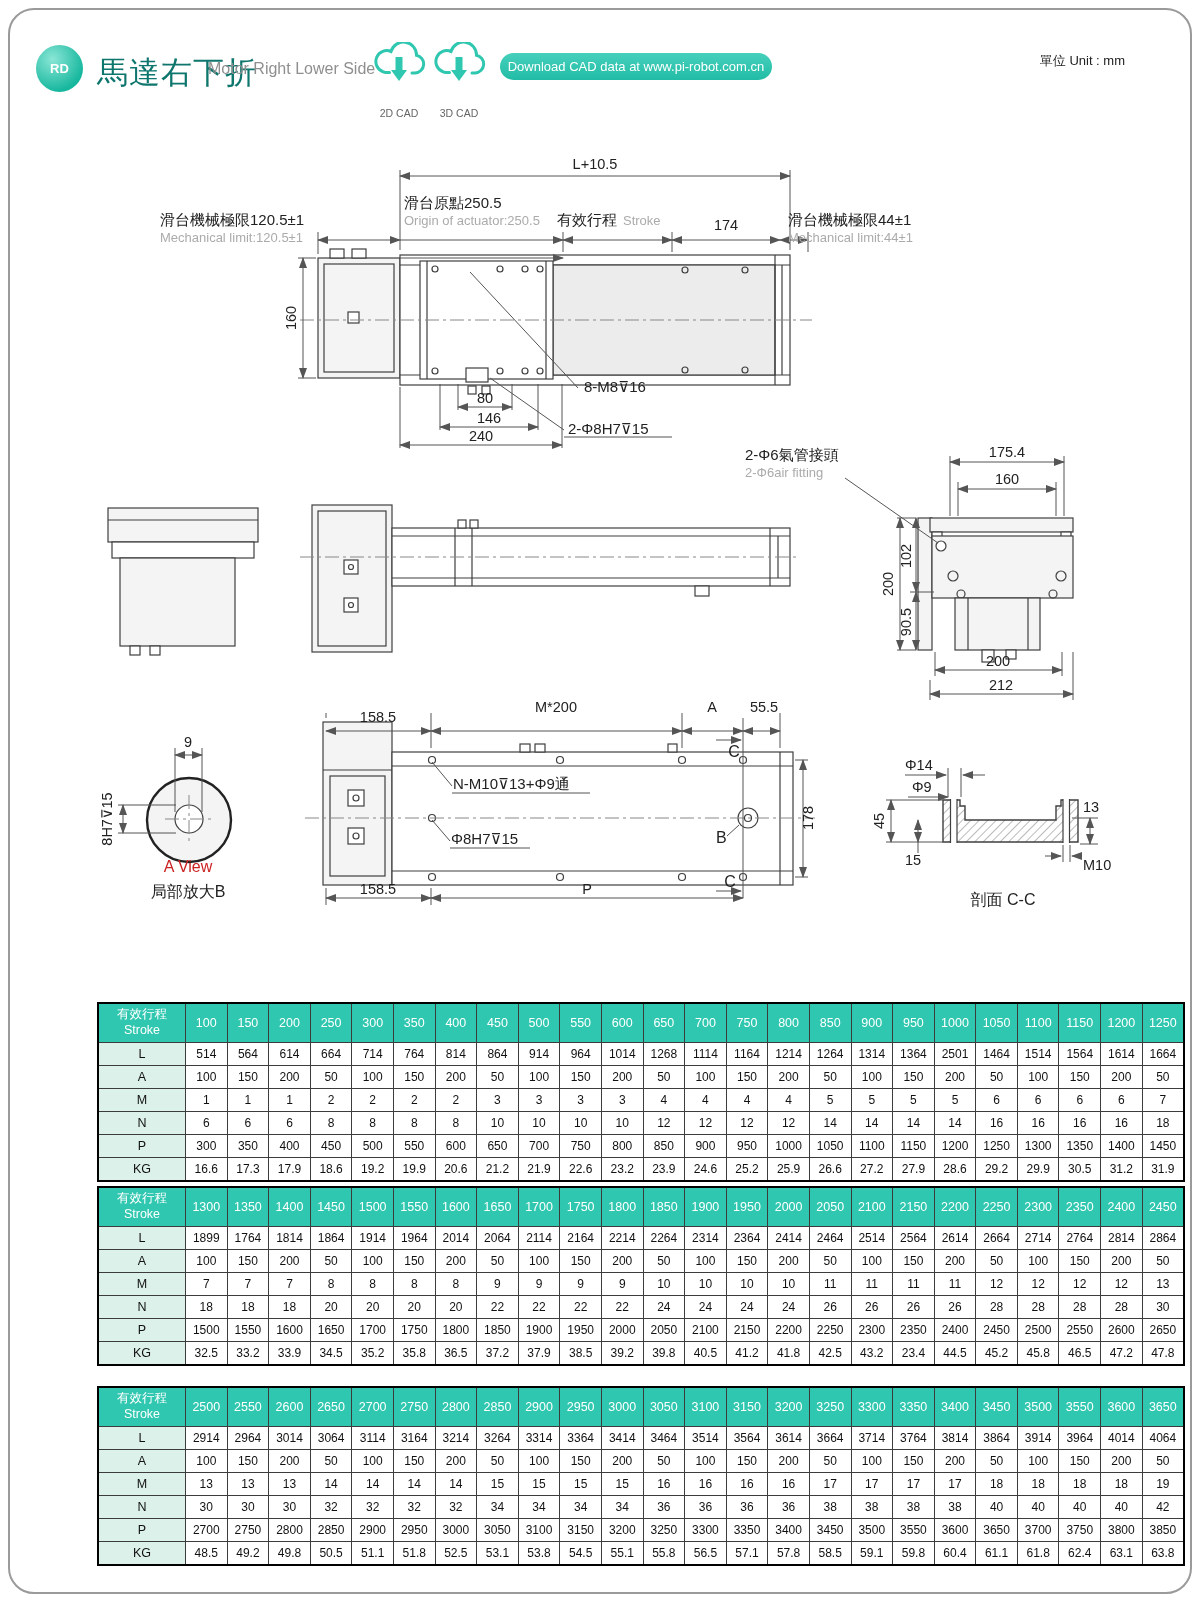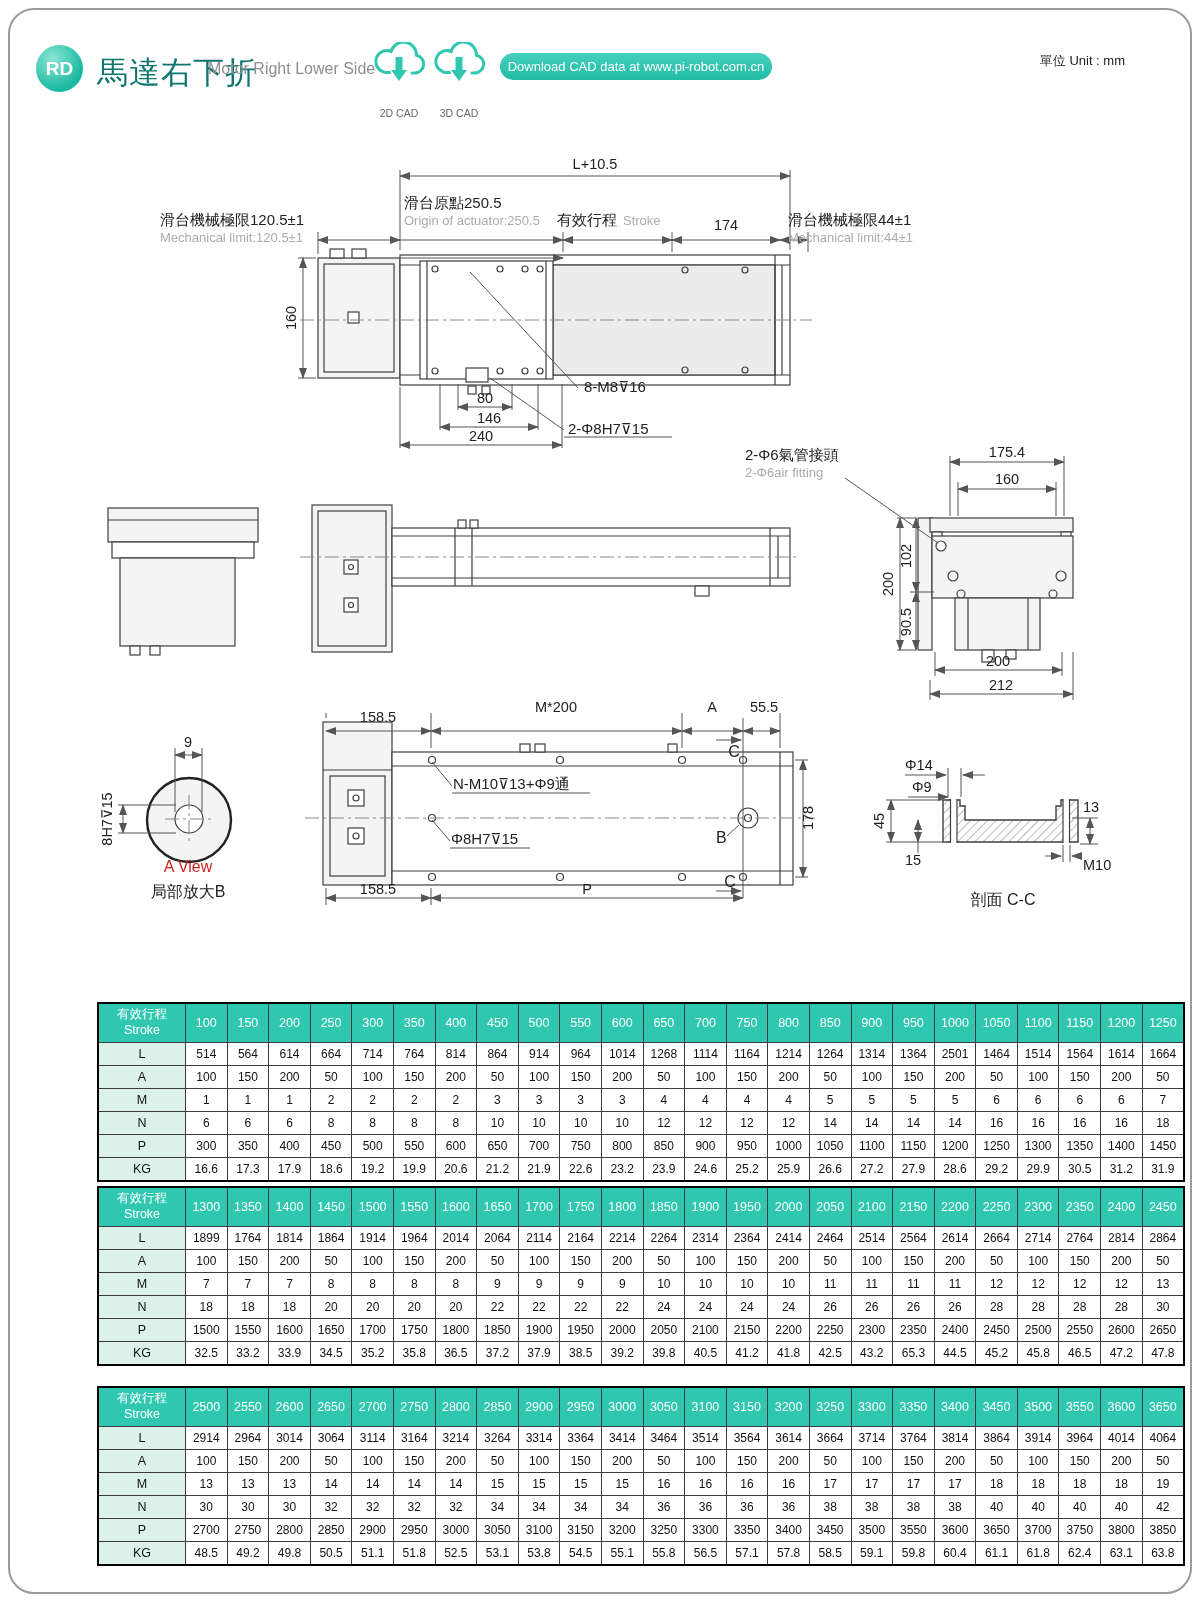--- a/index.html
+++ b/index.html
@@ -1,21 +1,21 @@
 <!DOCTYPE html>
 <html><head>
 <meta charset="utf-8">
 <style>
   html,body{margin:0;padding:0;background:#e8e8e8;}
   .page{position:relative;width:1200px;height:1605px;background:#fff;font-family:"Liberation Sans",sans-serif;overflow:hidden;}
   .frame{position:absolute;left:8px;top:8px;width:1180px;height:1582px;border:2px solid #9a9a9a;border-radius:26px;pointer-events:none;}
   
   .badge{position:absolute;left:36px;top:45px;width:47px;height:47px;border-radius:50%;
          background:radial-gradient(circle at 35% 30%,#8ae6d6,#17b79e 72%);
-         color:#fff;font-weight:bold;font-size:19px;text-align:center;line-height:47px;}
+         color:#fff;font-weight:bold;font-size:13px;text-align:center;line-height:47px;}
   .t-zh{position:absolute;left:97px;top:52px;font-size:31px;color:#0f766e;letter-spacing:1px;}
   .t-en{position:absolute;left:208px;top:60px;font-size:16px;color:#8f8f8f;}
   .cad{position:absolute;top:42px;width:58px;text-align:center;}
   .cad2d{left:370px;} .cad3d{left:430px;}
   .cad-label{display:block;margin-top:17px;font-size:10.5px;color:#666;}
   .pill{position:absolute;left:500px;top:53px;width:272px;height:27px;border-radius:14px;
         background:linear-gradient(180deg,#46d0bc,#21bca5);color:#fff;font-size:13px;
         text-align:center;line-height:27px;}
   .unit{position:absolute;right:75px;top:52px;font-size:13px;color:#222;}
   
@@ -732,21 +732,21 @@
           <td>37.2</td>
           <td>37.9</td>
           <td>38.5</td>
           <td>39.2</td>
           <td>39.8</td>
           <td>40.5</td>
           <td>41.2</td>
           <td>41.8</td>
           <td>42.5</td>
           <td>43.2</td>
-          <td>65.3</td>
+          <td>23.4</td>
           <td>44.5</td>
           <td>45.2</td>
           <td>45.8</td>
           <td>46.5</td>
           <td>47.2</td>
           <td>47.8</td>
         </tr>
       </tbody>
     </table>
   <table class="dtable" style="top:1386px">

